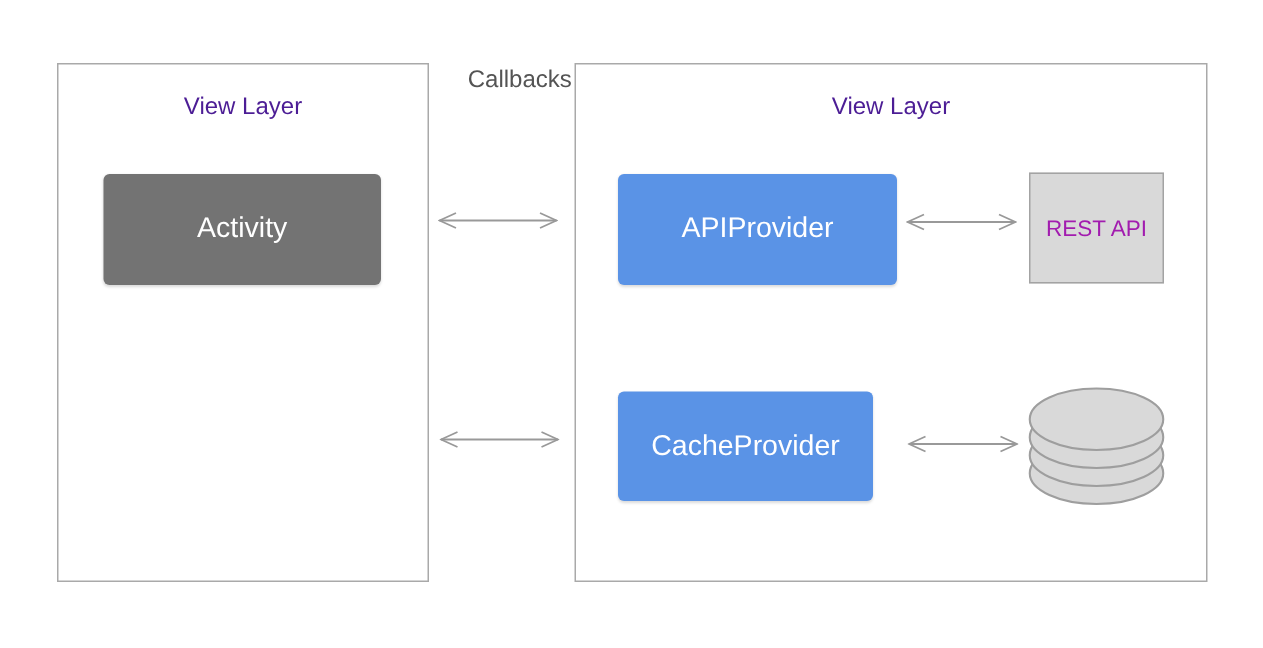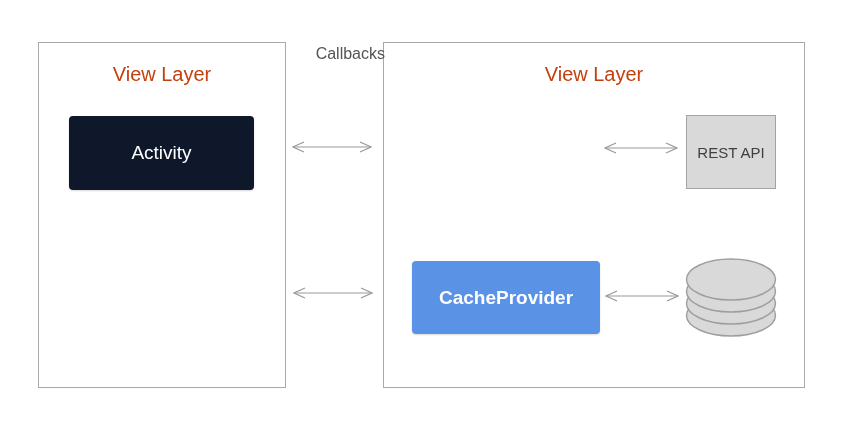--- a/index.html
+++ b/index.html
@@ -26,59 +26,59 @@
     width: 248px; height: 346px;
   }
   .layer-box.data {
     left: 383px; top: 42px;
     width: 422px; height: 346px;
   }
   .layer-title {
     position: absolute;
     top: 20px; left: 0; right: 0;
     text-align: center;
-    font-size: 20px;
-    color: #c2410c;
+    font-size: 16px;
+    color: #4c1d95;
   }
   .callbacks-label {
     position: absolute;
-    left: 284px; top: 45px;
+    left: 296px; top: 45px;
     width: 101px;
-    text-align: right;
+    text-align: center;
     font-size: 16px;
     color: #545454;
   }
   .node {
     position: absolute;
     display: flex;
     align-items: center;
     justify-content: center;
     border-radius: 4px;
     color: #ffffff;
     font-size: 19px;
     box-shadow: 0 1px 2px rgba(0,0,0,0.15);
   }
-  .node.red { background: #0f172a; }
+  .node.red { background: #737373; }
   .node.blue { background: #5a93e6; }
   .node.activity { left: 69px; top: 116px; width: 185px; height: 74px; }
   .node.fragment { left: 69px; top: 261px; width: 185px; height: 73px; }
   .node.api      { left: 412px; top: 116px; width: 186px; height: 74px; }
-  .node.cache    { left: 412px; top: 261px; width: 188px; height: 73px; font-weight: bold; }
+  .node.cache    { left: 412px; top: 261px; width: 170px; height: 73px; }
   .rest-api-box {
     position: absolute;
     left: 686px; top: 115px;
     width: 90px; height: 74px;
     box-sizing: border-box;
     background: #d9d9d9;
     border: 1.5px solid #a3a3a3;
     display: flex;
     align-items: center;
     justify-content: center;
     font-size: 15px;
-    color: #404040;
+    color: #a21caf;
   }
   svg.arrow, svg.db {
     position: absolute;
     display: block;
   }
   .a1 { left: 292px; top: 139px; }
   .a2 { left: 293px; top: 285px; }
   .a3 { left: 604px; top: 140px; }
   .a4 { left: 605px; top: 288px; }
   .db { left: 685px; top: 258px; }
@@ -93,20 +93,21 @@
   </div>
 
   <div class="layer-box data">
     <div class="layer-title">View Layer</div>
   </div>
 
   <div class="callbacks-label">Callbacks</div>
 
   <div class="node red activity">Activity</div>
 
+  <div class="node blue api">APIProvider</div>
   <div class="node blue cache">CacheProvider</div>
 
   <div class="rest-api-box">
     <span>REST API</span>
   </div>
 
   <svg class="db" width="92" height="79" viewBox="0 0 92 79">
     <g fill="#d9d9d9" stroke="#9e9e9e" stroke-width="1.4">
       <ellipse cx="46" cy="57.5" rx="44.5" ry="20.5"></ellipse>
       <ellipse cx="46" cy="45.5" rx="44.5" ry="20.5"></ellipse>

